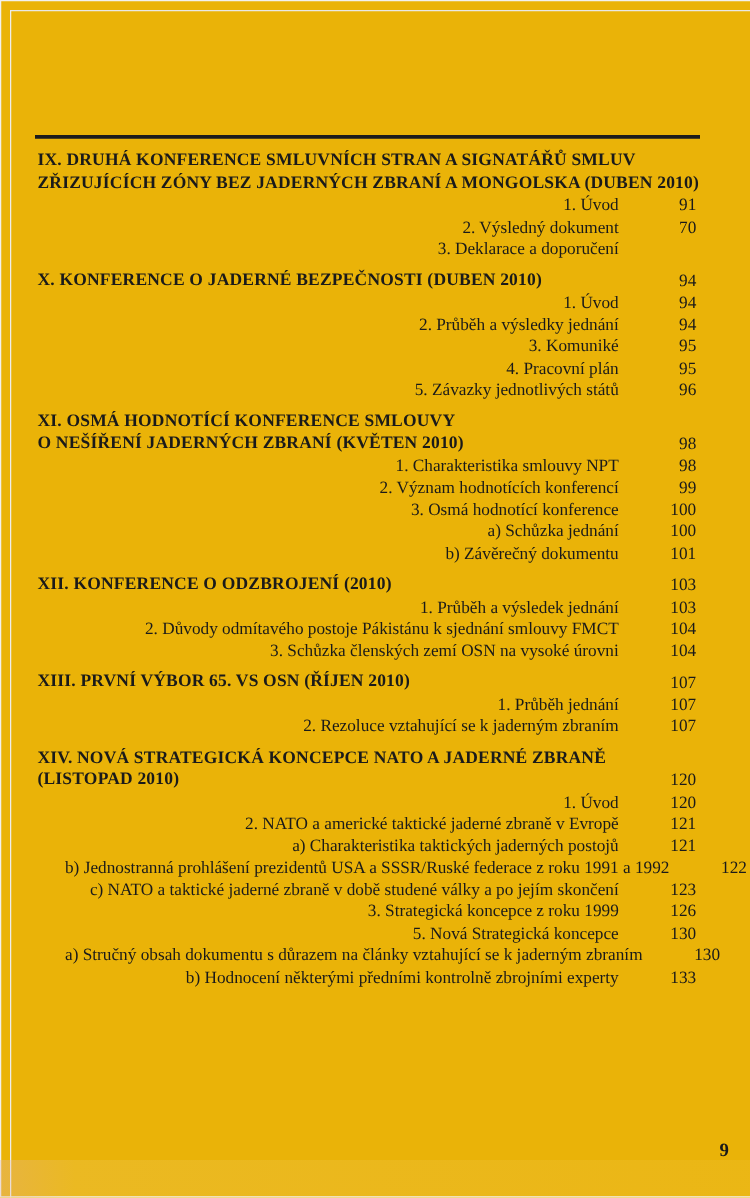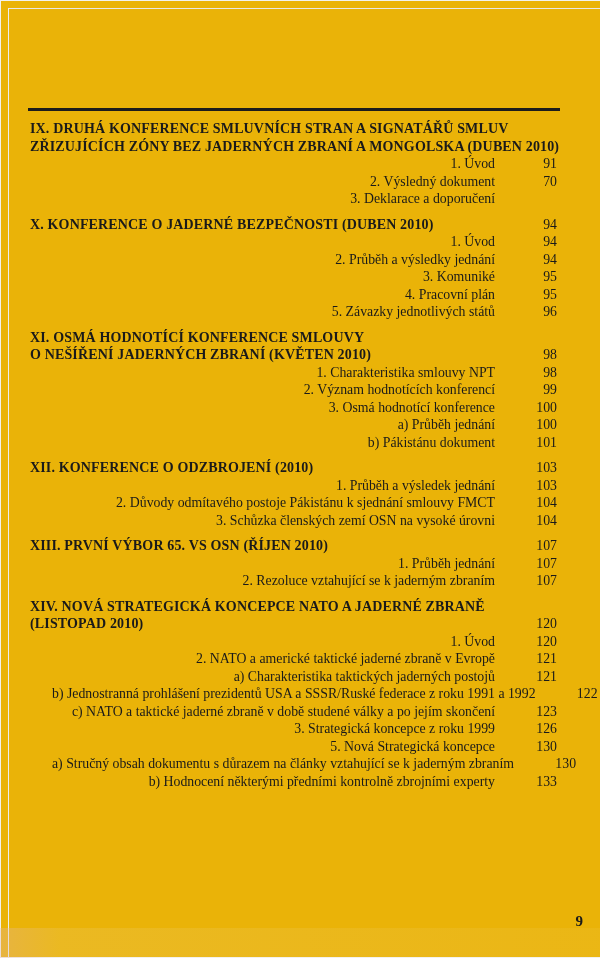--- a/index.html
+++ b/index.html
@@ -174,26 +174,26 @@
     <span class="label">2. Význam hodnotících konferencí</span>
     <span class="num">99</span>
   </div>
 
   <div class="toc-row">
     <span class="label">3. Osmá hodnotící konference</span>
     <span class="num">100</span>
   </div>
 
   <div class="toc-row indent">
-    <span class="label">a) Průběh jednání</span>
+    <span class="label">a) Schůzka jednání</span>
     <span class="num">100</span>
   </div>
 
   <div class="toc-row indent">
-    <span class="label">b) Pákistánu dokument</span>
+    <span class="label">b) Závěrečný dokumentu</span>
     <span class="num">101</span>
   </div>
 </div>
   </section>
 
   <section class="toc-section">
     <div class="heading-row">
       <div class="heading-lines">
             <div class="heading-line">XII. KONFERENCE O ODZBROJENÍ (2010)</div>
           </div>

